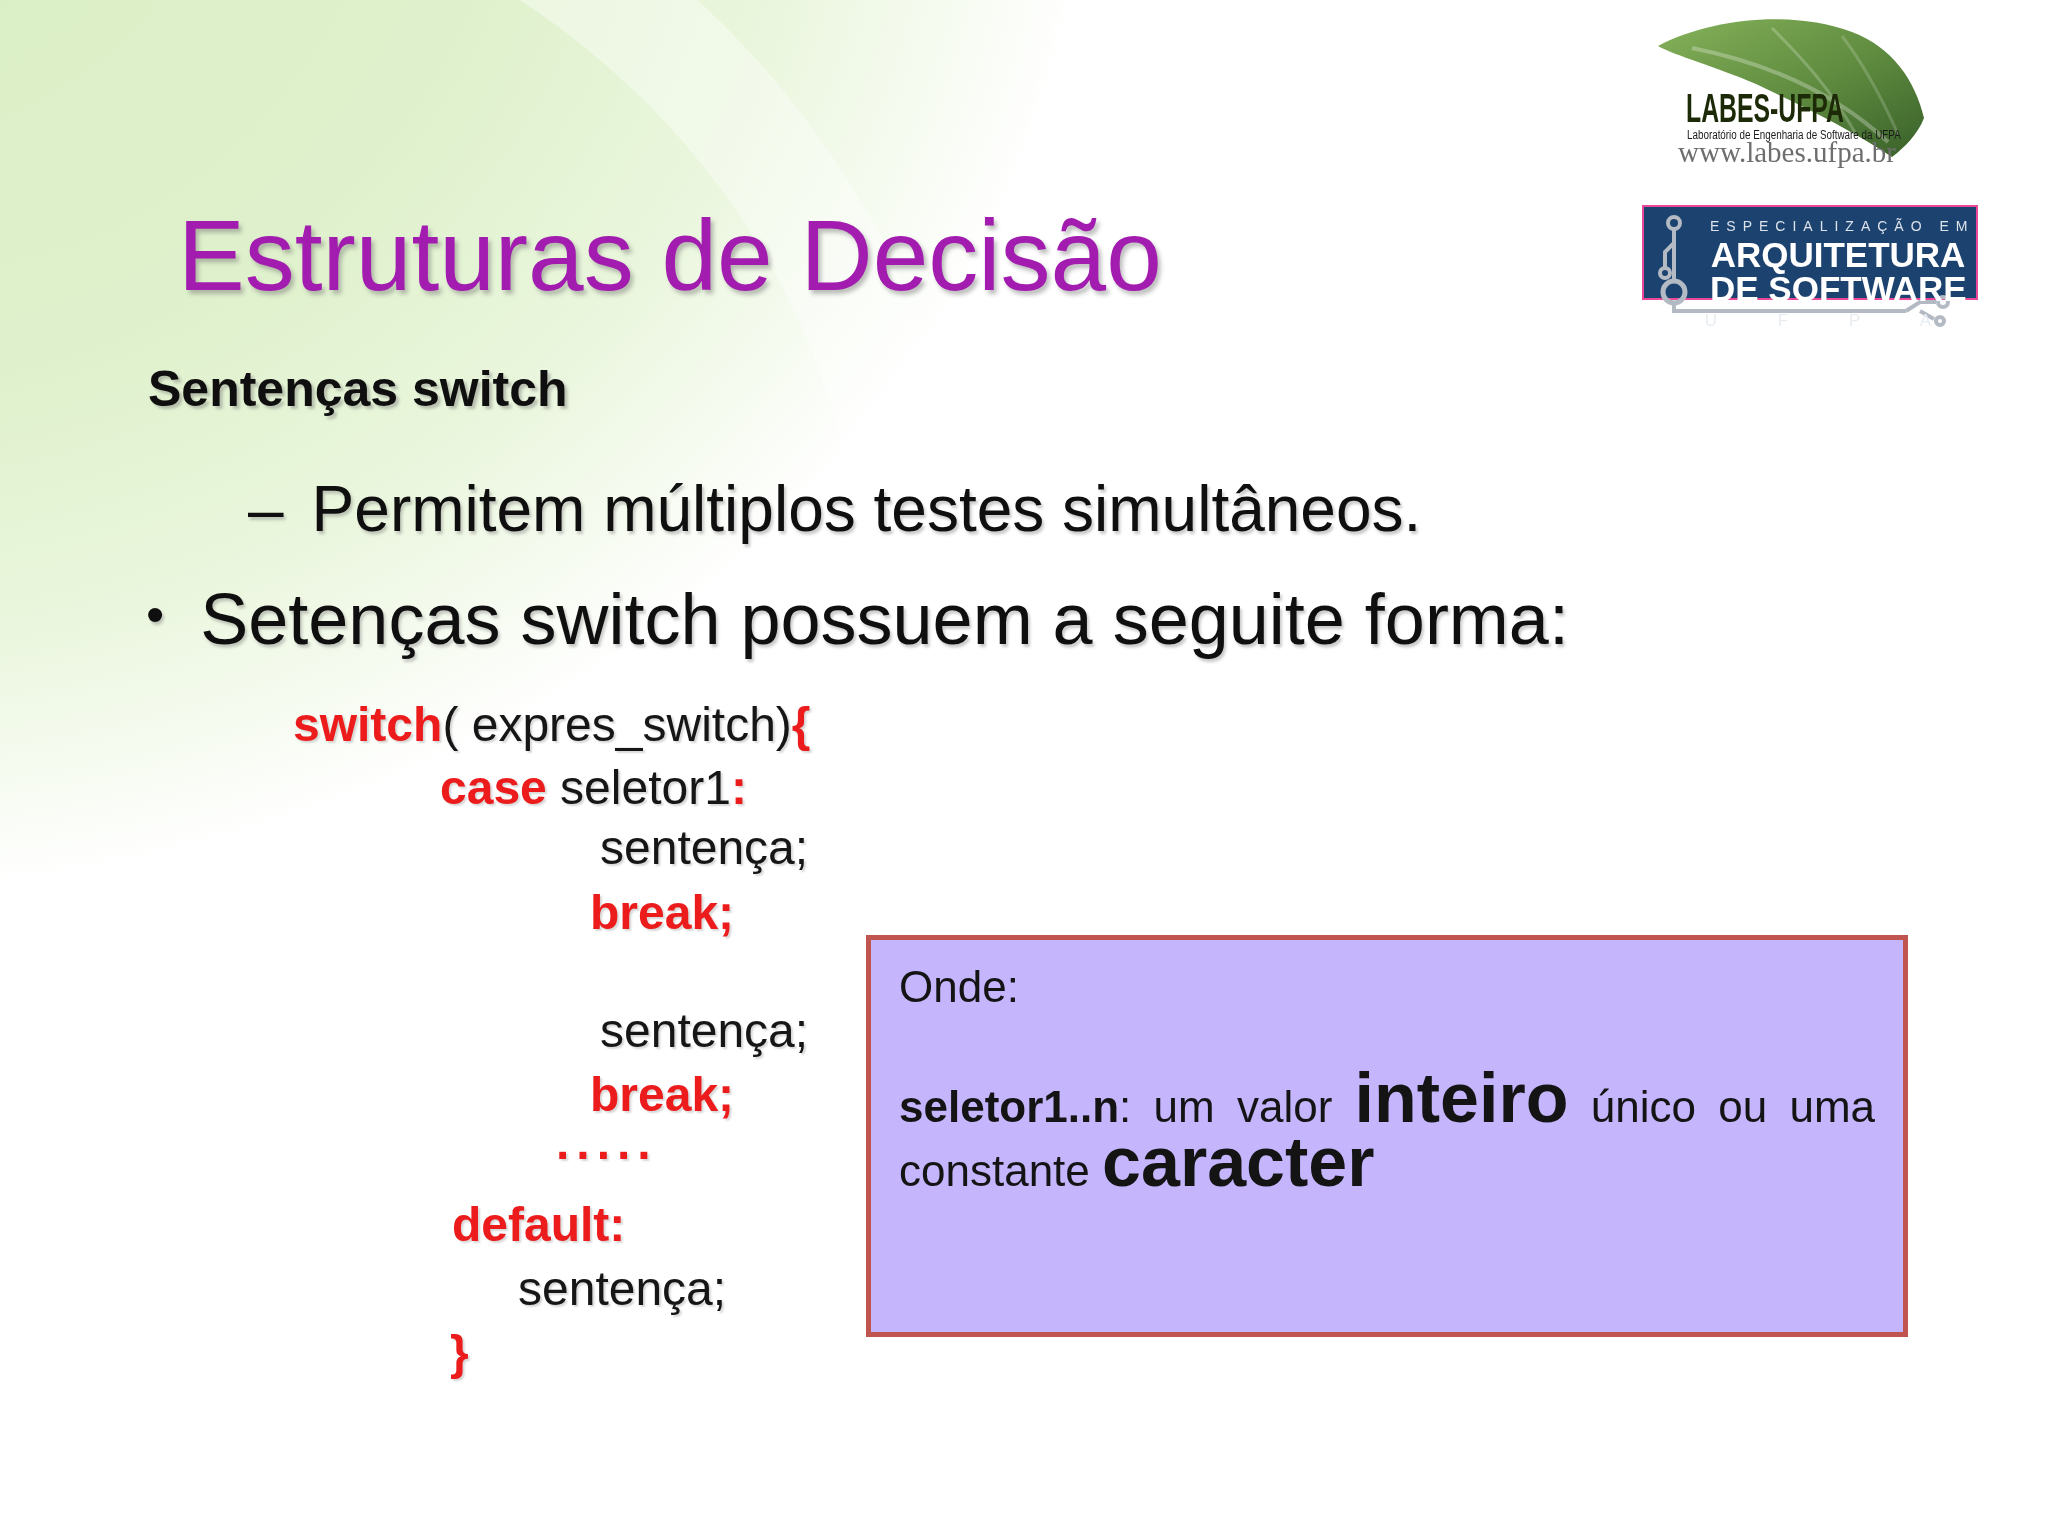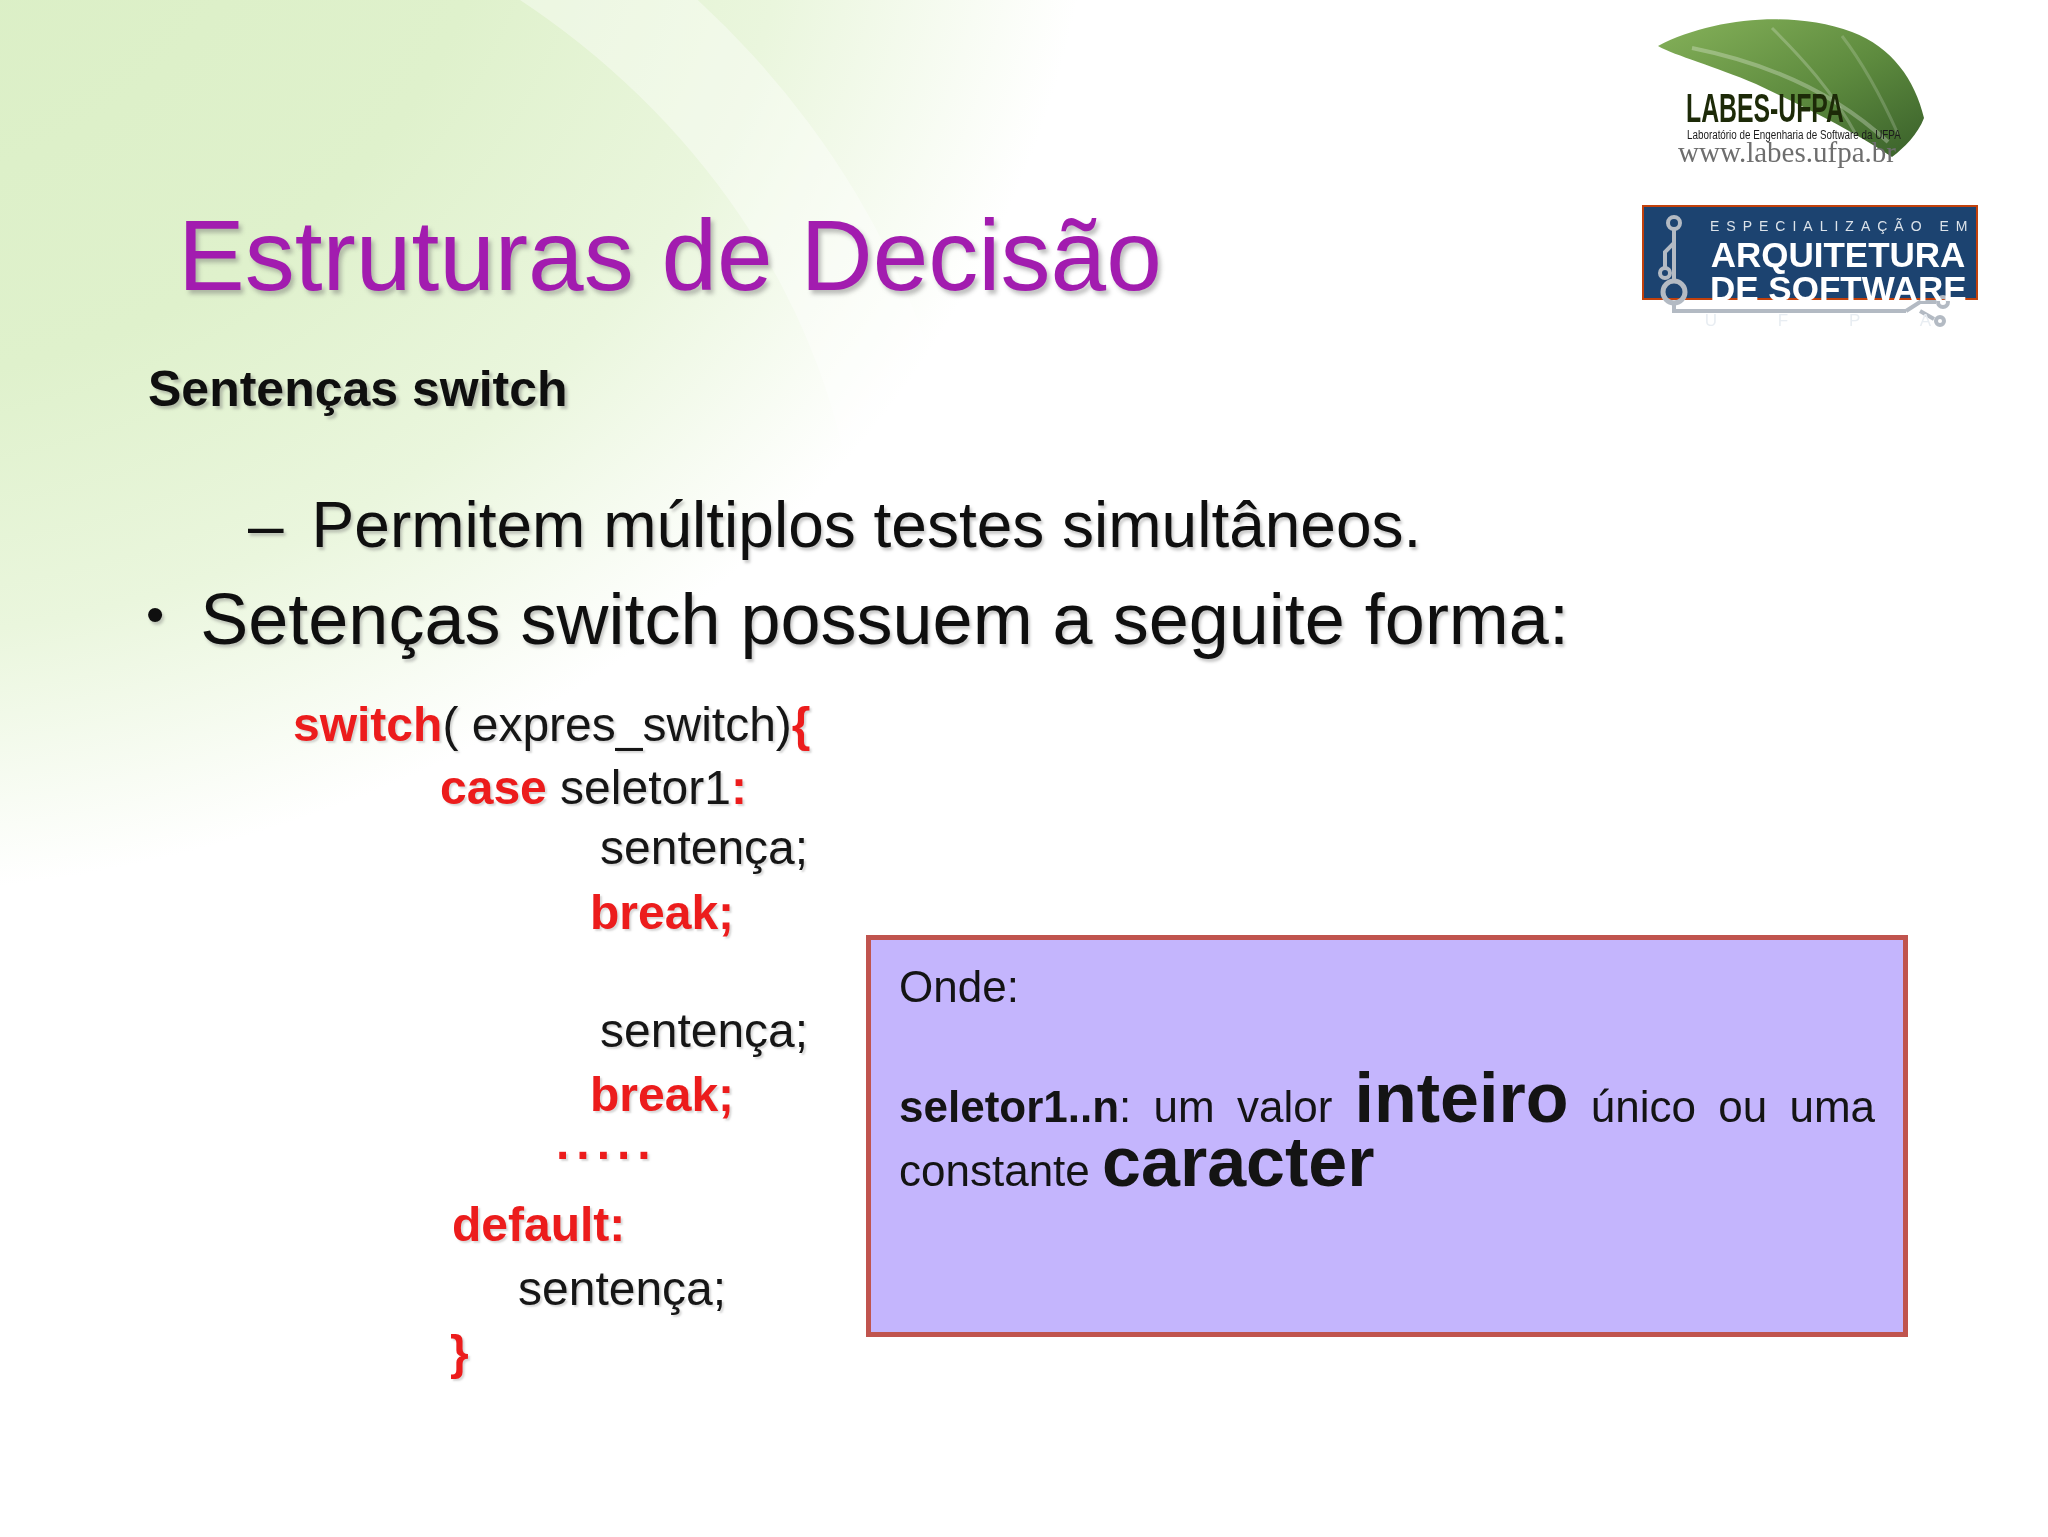--- a/index.html
+++ b/index.html
@@ -35,21 +35,21 @@
   }
   .logo-url{
     position:absolute;left:1678px;top:136px;
     font-family:"Liberation Serif", serif;
     font-size:29px;color:#6e6e6e;white-space:nowrap;
   }
 
   
   .badge{
     position:absolute;left:1642px;top:205px;width:336px;height:95px;
-    background:#1c4370;border:2px solid #c2410c;box-sizing:border-box;
+    background:#1c4370;border:2px solid #ec4899;box-sizing:border-box;
   }
   .badge-circuit{position:absolute;left:0;top:0;width:336px;height:133px;}
   .badge-l1{
     position:absolute;left:66px;top:11px;width:256px;text-align:center;
     font-size:14px;letter-spacing:7px;color:#dce3ea;white-space:nowrap;
   }
   .badge-l2{
     position:absolute;left:66px;top:28px;width:256px;text-align:center;
     font-size:35px;font-weight:700;color:#ffffff;letter-spacing:0px;white-space:nowrap;
   }
@@ -70,21 +70,20 @@
   }
   .heading{
     position:absolute;left:148px;top:360px;margin:0;
     font-size:50px;font-weight:700;color:#0f0f0f;white-space:nowrap;
     text-shadow:3px 3px 3px rgba(110,110,110,0.4);
   }
   .dash-line{
     position:absolute;left:248px;top:472px;
     font-size:64px;color:#0f0f0f;white-space:nowrap;
     text-shadow:2px 3px 3px rgba(120,120,120,0.4);
-    margin-top:16px;
   }
   .dash-line .dash{margin-right:28px;}
   .bullet-line{
     position:absolute;left:146px;top:578px;
     font-size:72px;color:#0f0f0f;white-space:nowrap;
     text-shadow:2px 3px 3px rgba(120,120,120,0.4);
   }
   .bullet-line .marker{font-size:52px;vertical-align:12px;margin-right:36px;}
 
   

